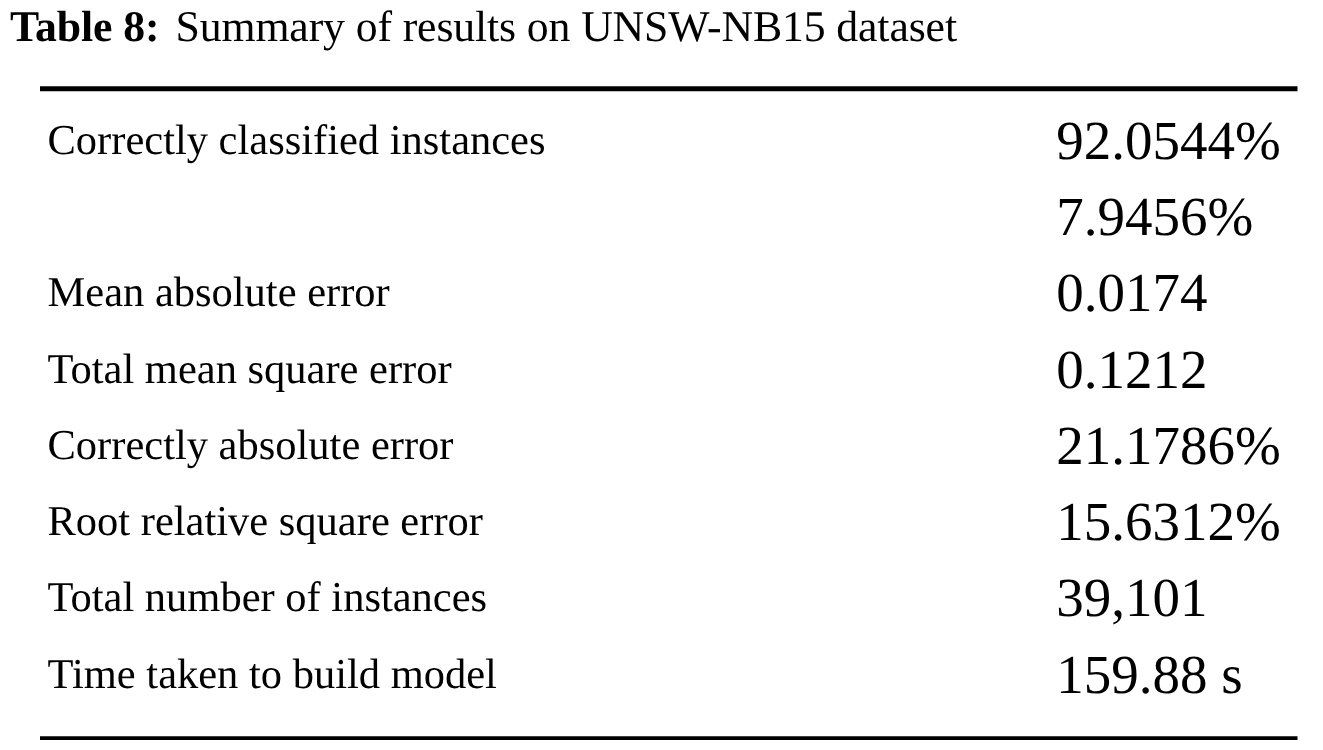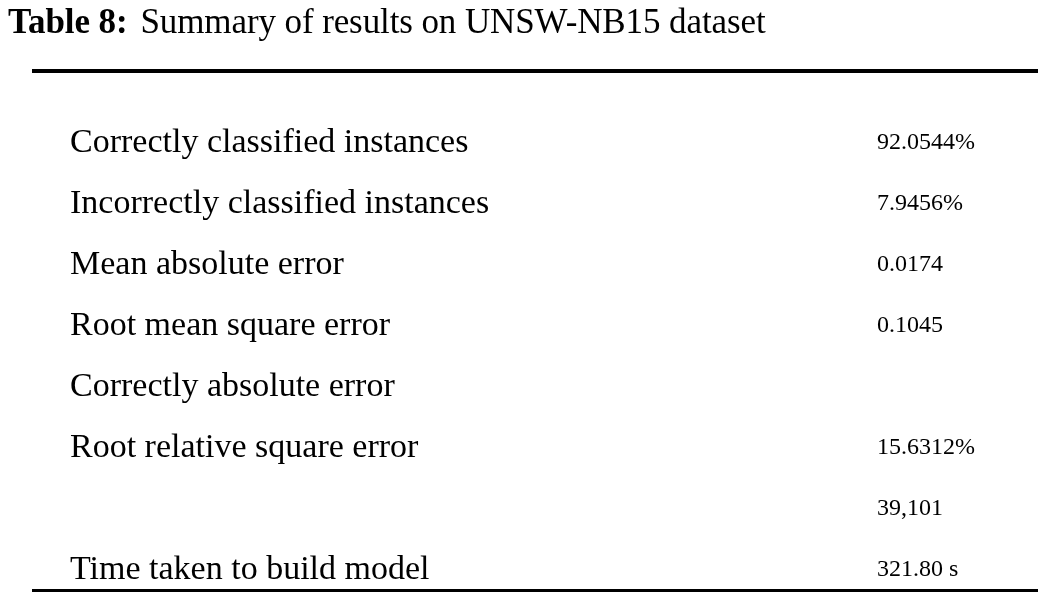--- a/index.html
+++ b/index.html
@@ -59,44 +59,43 @@
 
   .rule-bottom {
     top: 589px;
     height: 3px;
   }
 
   
   .table-body {
     position: absolute;
     left: 0;
-    top: 112px;
+    top: 84px;
     width: 1025px;
-    margin-left: 32px;
   }
 
   .row {
     position: relative;
     height: 61px;
   }
 
   .cell-label {
     position: absolute;
     left: 38px;
     top: 0;
     font-size: 34px;
     line-height: 58px;
     white-space: nowrap;
   }
 
   .cell-value {
     position: absolute;
     left: 845px;
     top: 0;
-    font-size: 24px;
+    font-size: 44px;
     line-height: 58px;
     white-space: nowrap;
   }
 </style>
 </head>
 <body>
 
 <div id="page">
 
   <div class="caption">
@@ -106,49 +105,50 @@
   <div class="rule rule-top"></div>
 
   <div class="table-body">
 
     <div class="row">
       <span class="cell-label">Correctly classified instances</span>
       <span class="cell-value">92.0544%</span>
     </div>
 
     <div class="row">
-      <span class="cell-label">Incorrectly classified instances</span>
       <span class="cell-value">7.9456%</span>
     </div>
 
     <div class="row">
       <span class="cell-label">Mean absolute error</span>
       <span class="cell-value">0.0174</span>
     </div>
 
     <div class="row">
-      <span class="cell-label">Root mean square error</span>
-      <span class="cell-value">0.1045</span>
+      <span class="cell-label">Total mean square error</span>
+      <span class="cell-value">0.1212</span>
     </div>
 
     <div class="row">
       <span class="cell-label">Correctly absolute error</span>
+      <span class="cell-value">21.1786%</span>
     </div>
 
     <div class="row">
       <span class="cell-label">Root relative square error</span>
       <span class="cell-value">15.6312%</span>
     </div>
 
     <div class="row">
+      <span class="cell-label">Total number of instances</span>
       <span class="cell-value">39,101</span>
     </div>
 
     <div class="row">
       <span class="cell-label">Time taken to build model</span>
-      <span class="cell-value">321.80 s</span>
+      <span class="cell-value">159.88 s</span>
     </div>
 
   </div>
 
   <div class="rule rule-bottom"></div>
 
 </div>
 
 </body></html>

